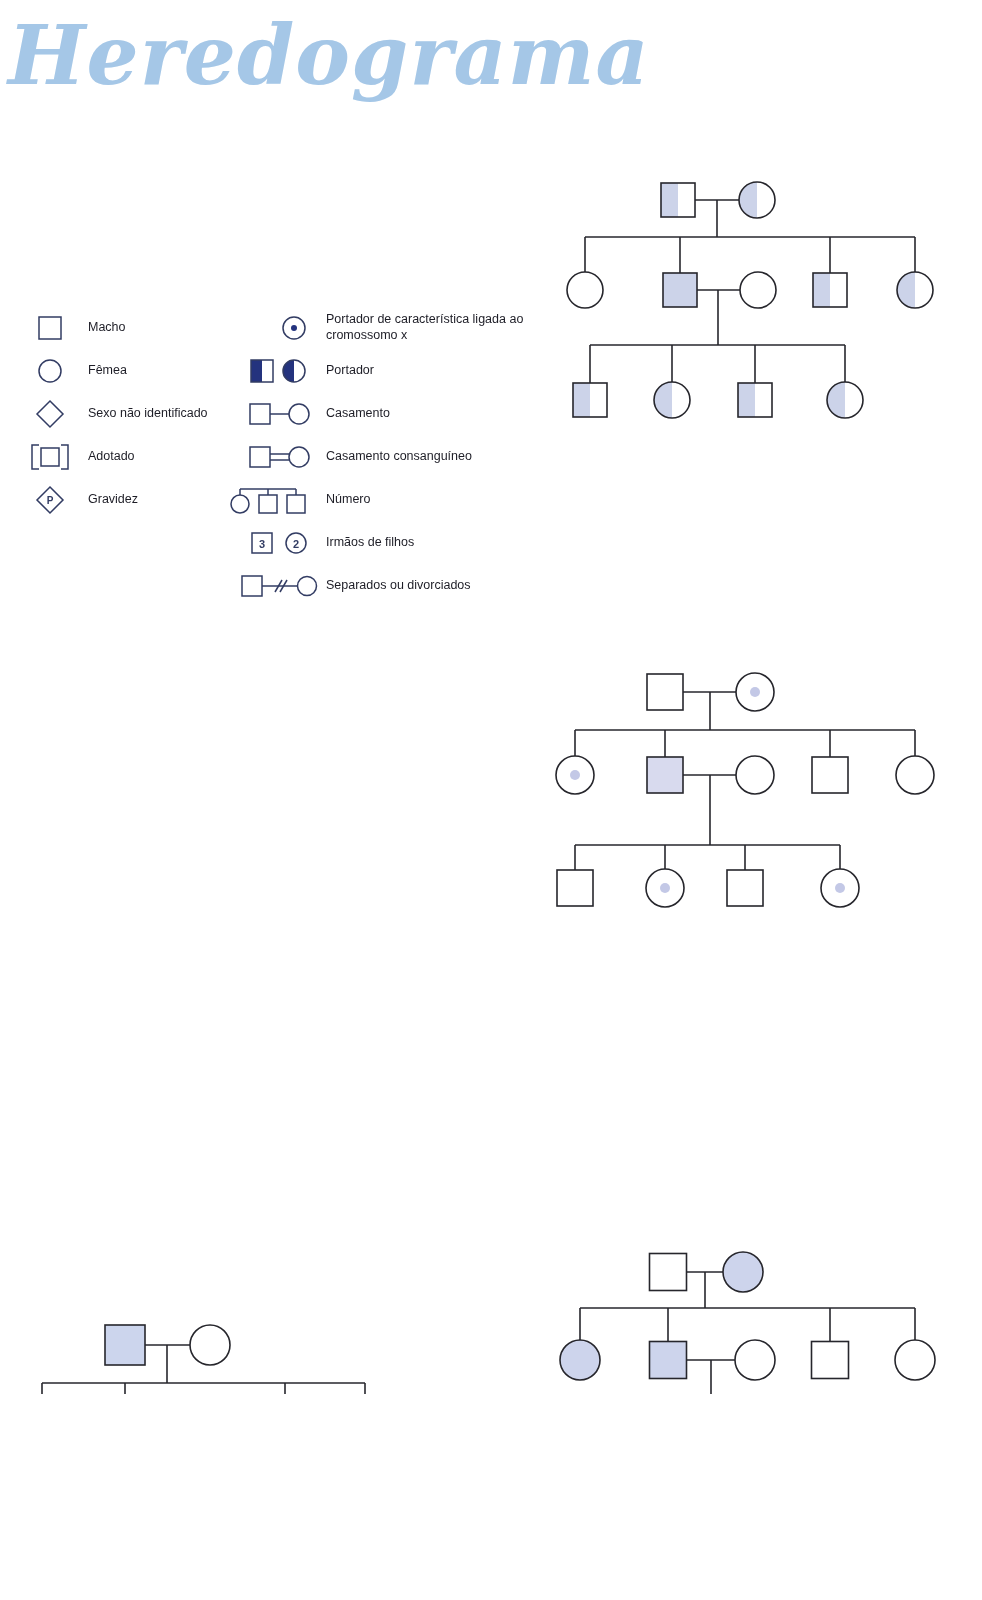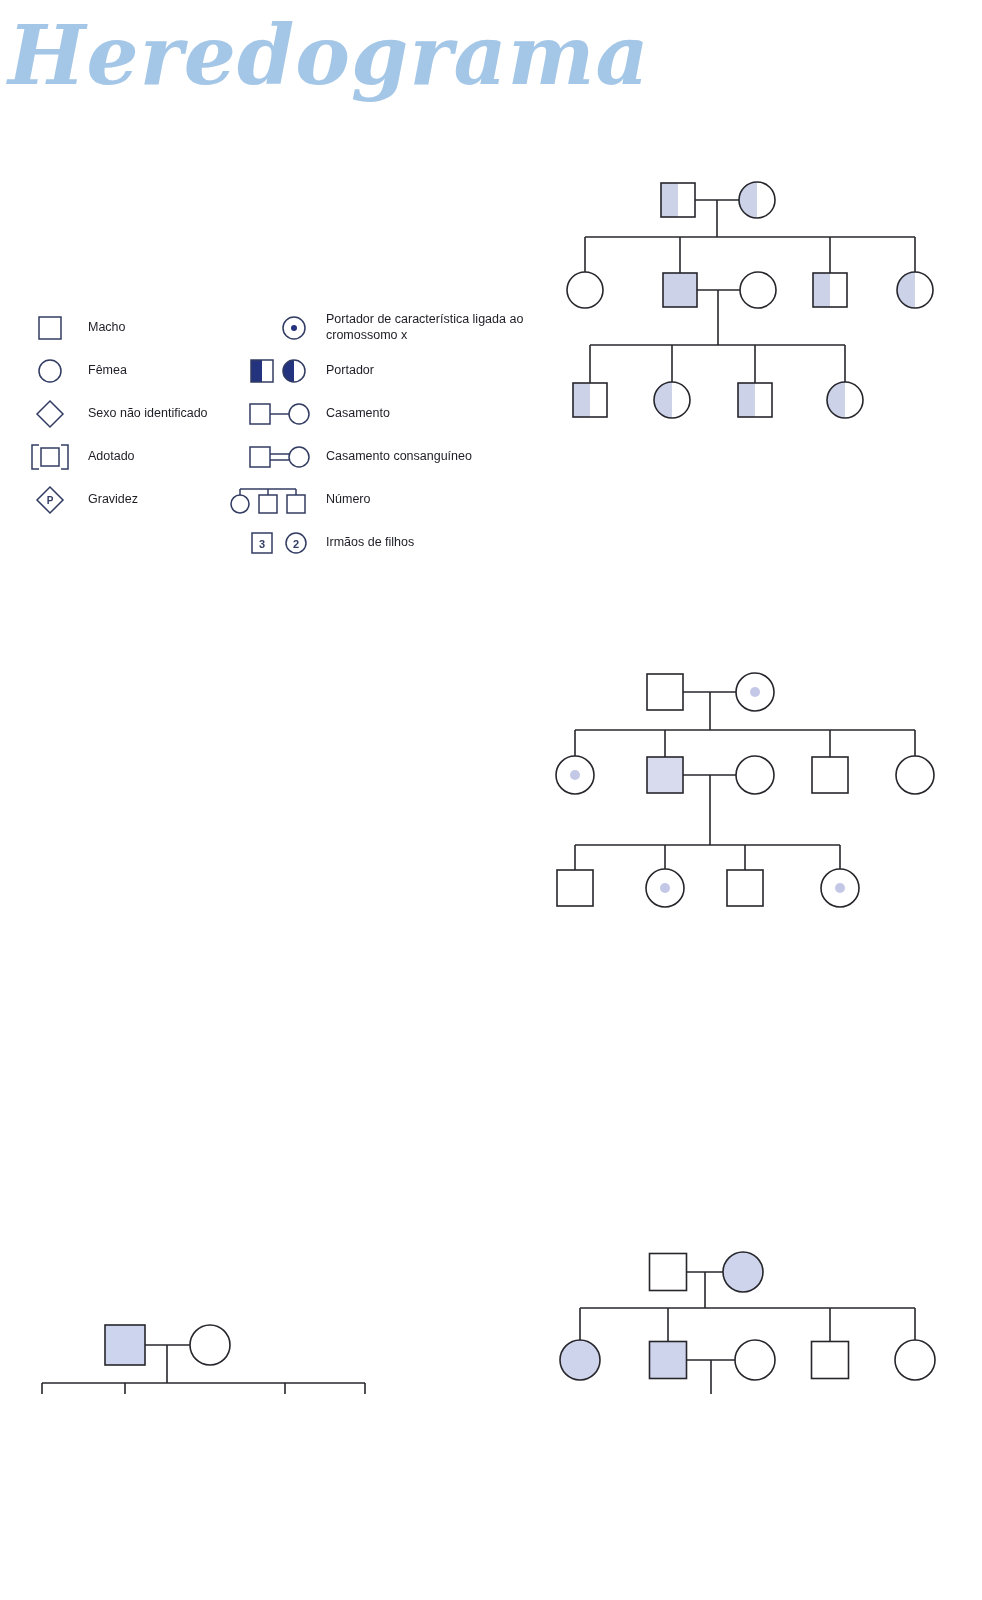--- a/index.html
+++ b/index.html
@@ -332,15 +332,25 @@
         </div>
         <div class="legend-row">
           <svg viewBox="0 0 96 32" width="96" height="32">
             <rect x="30" y="6" width="20" height="20" fill="#fff" stroke="#323c63" stroke-width="1.5"></rect>
             <text x="40" y="20.5" text-anchor="middle" font-size="11" font-weight="bold" fill="#323c63" font-family="Liberation Sans, sans-serif">3</text>
             <circle cx="74" cy="16" r="10" fill="#fff" stroke="#323c63" stroke-width="1.5"></circle>
             <text x="74" y="20.5" text-anchor="middle" font-size="11" font-weight="bold" fill="#323c63" font-family="Liberation Sans, sans-serif">2</text>
           </svg>
           <span class="legend-label">Irmãos de filhos</span>
         </div>
+        <div class="legend-row">
+          <svg viewBox="0 0 96 32" width="96" height="32">
+            <rect x="20" y="6" width="20" height="20" fill="#fff" stroke="#323c63" stroke-width="1.5"></rect>
+            <line x1="40" y1="16" x2="76" y2="16" stroke="#323c63" stroke-width="1.5"></line>
+            <line x1="53" y1="22" x2="60" y2="10" stroke="#323c63" stroke-width="1.5"></line>
+            <line x1="58" y1="22" x2="65" y2="10" stroke="#323c63" stroke-width="1.5"></line>
+            <circle cx="85" cy="16" r="9.5" fill="#fff" stroke="#323c63" stroke-width="1.5"></circle>
+          </svg>
+          <span class="legend-label">Separados ou divorciados</span>
+        </div>
       </div>
   </div>
 </div>
 
 </body></html>

